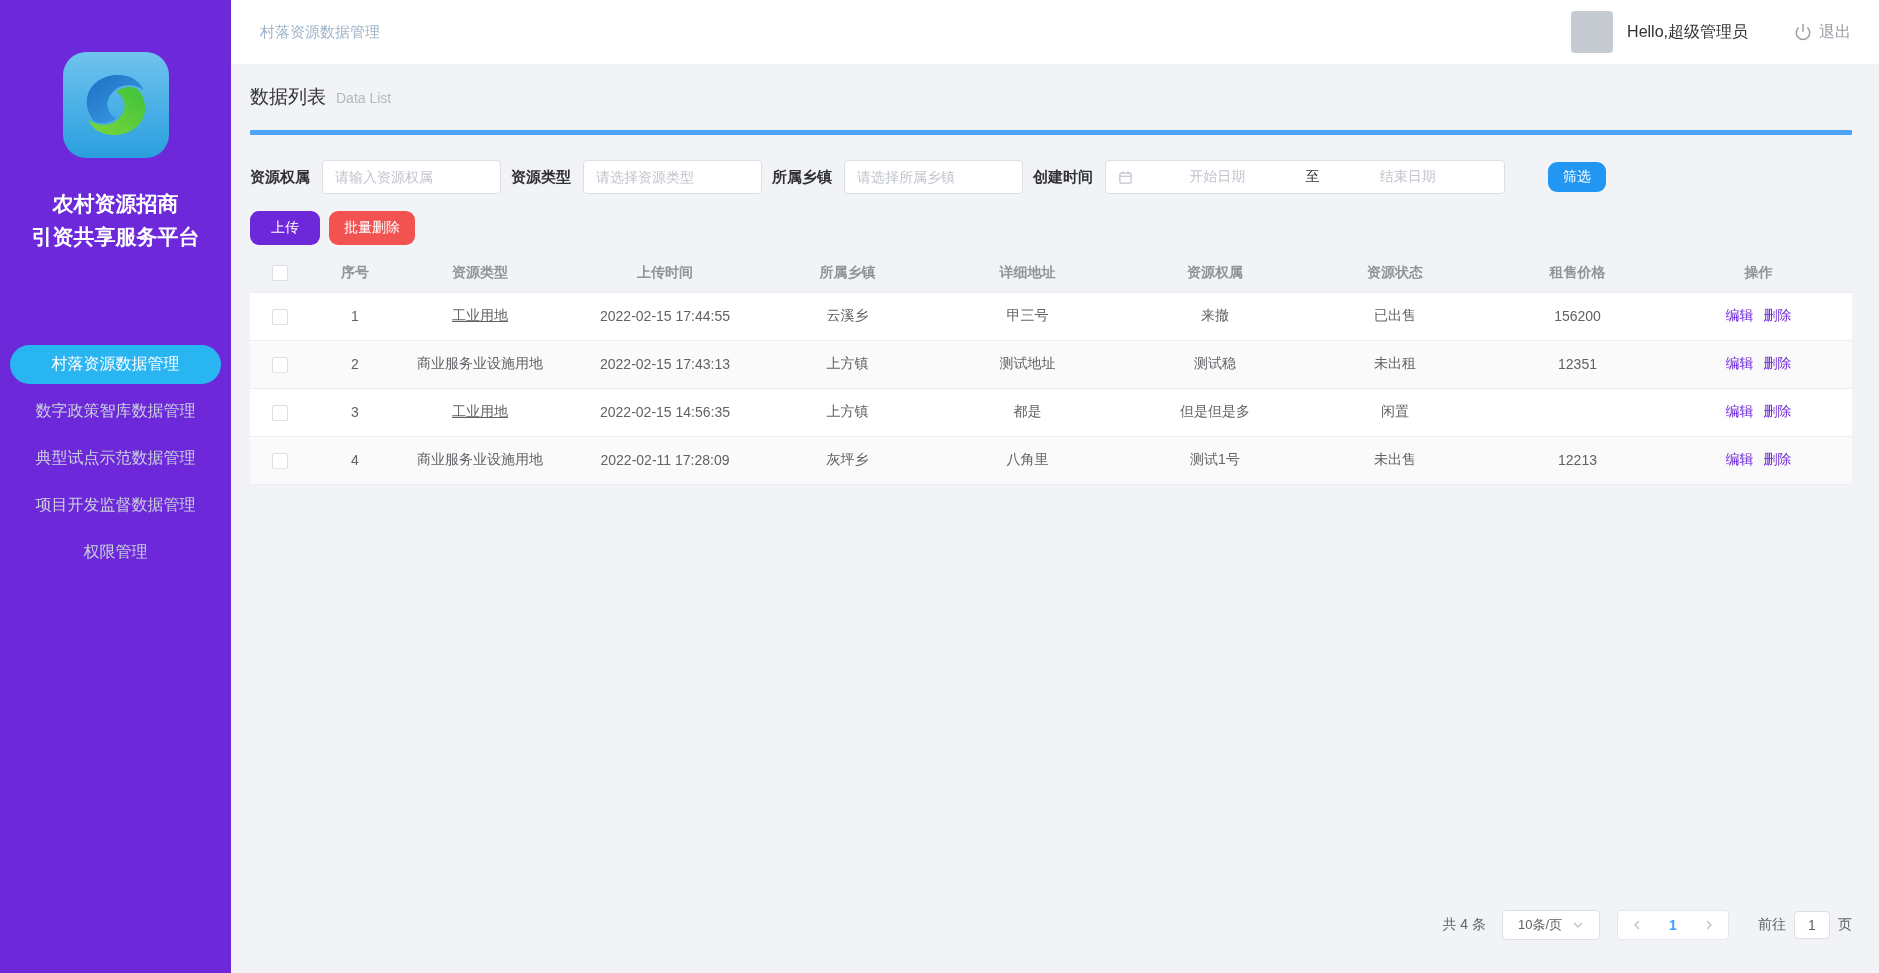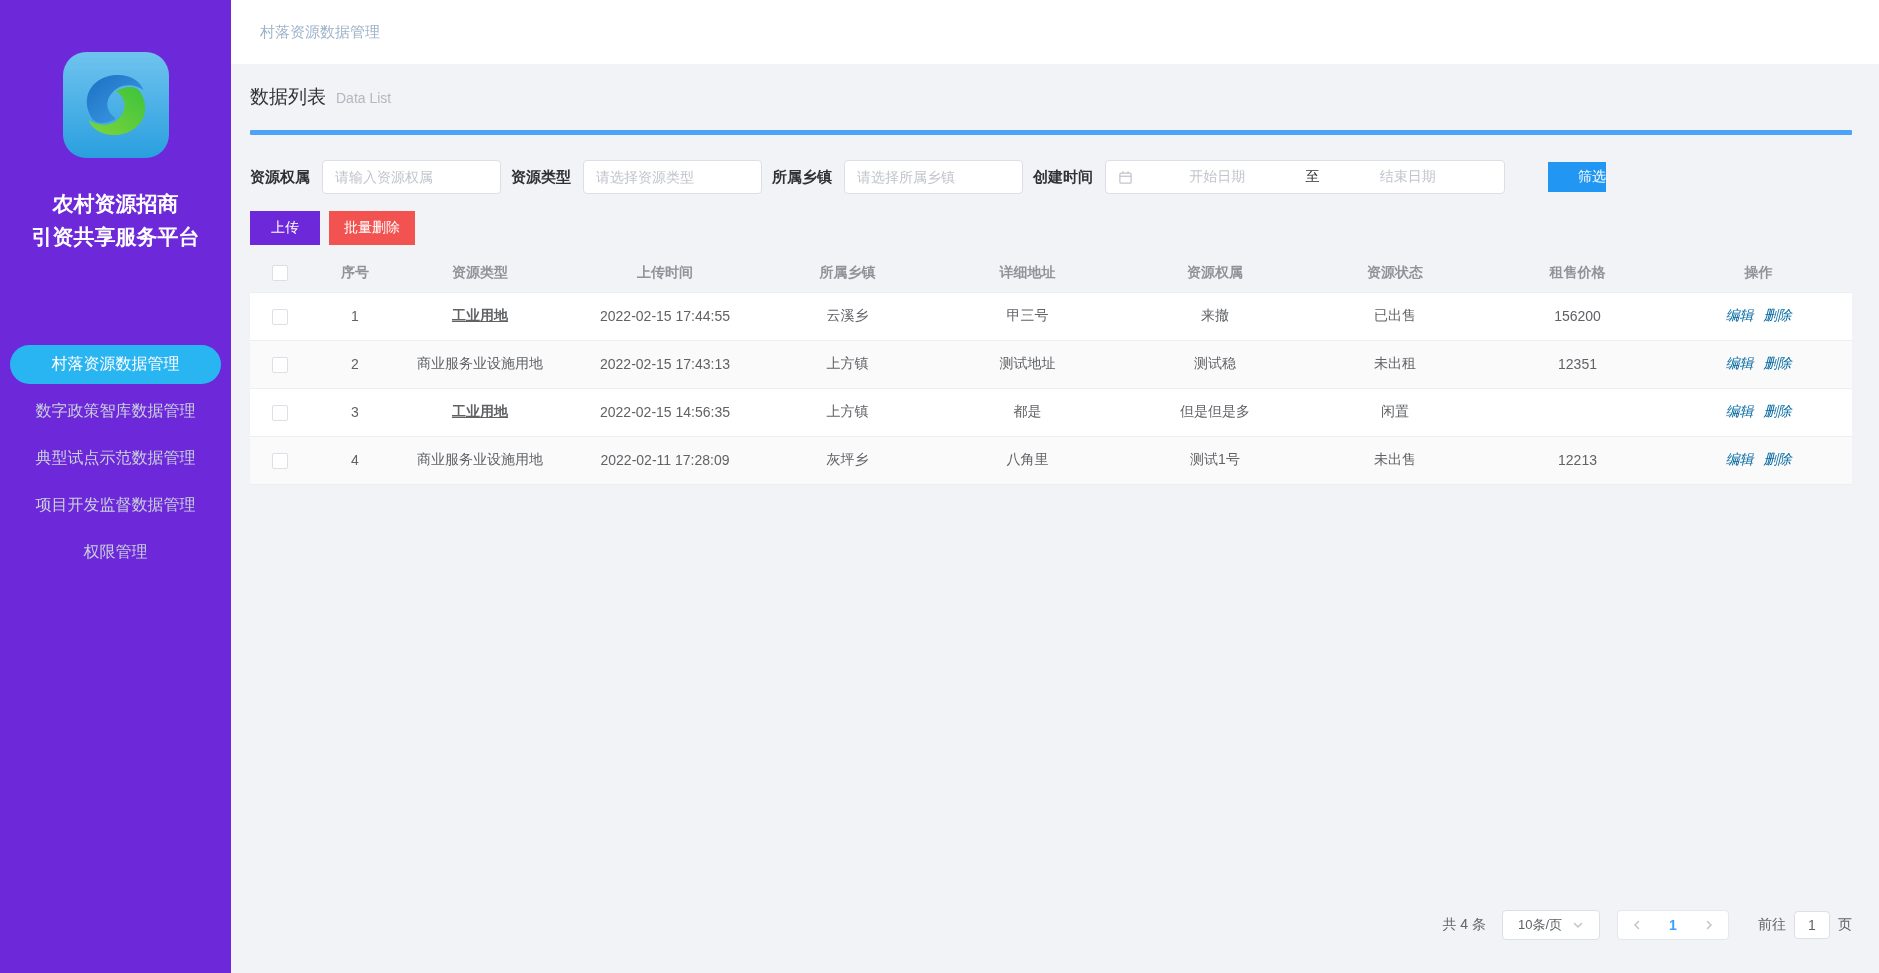--- a/index.html
+++ b/index.html
@@ -37,37 +37,37 @@
   .filter-group { display:flex; align-items:center; margin-right:10px; }
   .filter-label { font-weight:bold; font-size:15px; color:#303133; margin-right:12px; white-space:nowrap; }
   .filter-input { width:179px; height:34px; border:1px solid #dcdfe6; border-radius:4px; background:#fff;
     padding:0 12px; font-size:14px; color:#606266; outline:none; font-family:inherit; }
   .filter-input::placeholder { color:#c0c4cc; }
   .date-range { width:400px; height:34px; border:1px solid #dcdfe6; border-radius:4px; background:#fff;
     display:flex; align-items:center; padding:0 12px; }
   .date-range svg { width:15px; height:15px; flex-shrink:0; }
   .date-part { flex:1; text-align:center; font-size:14px; color:#c0c4cc; }
   .date-sep { font-size:14px; color:#303133; padding:0 4px; }
-  .btn { border:none; border-radius:0; color:#fff; font-size:14px; cursor:pointer; font-family:inherit;text-align:right; }
+  .btn { border:none; border-radius:9px; color:#fff; font-size:14px; cursor:pointer; font-family:inherit; }
   .btn-filter { margin-left:33px; width:58px; height:30px; background:#2196f3; }
   
   .actions-row { margin-top:17px; display:flex; gap:9px; }
   .btn-upload { height:34px; padding:0 21px; background:#6d28d9; }
   .btn-batch-delete { height:34px; padding:0 15px; background:#f25350; }
   
   table { margin-top:9px; width:100%; border-collapse:collapse; table-layout:fixed; }
   thead th { height:38px; font-size:14px; color:#909399; font-weight:bold; text-align:center;
     border-bottom:1px solid #ebeef5; }
   tbody td { height:48px; font-size:14px; color:#606266; text-align:center; border-bottom:1px solid #ebeef5;
     background:#fff; overflow:hidden; white-space:nowrap; }
   tbody tr:nth-child(even) td { background:#fafafa; }
   .checkbox { display:inline-block; width:16px; height:16px; border:1px solid #dcdfe6; border-radius:2px;
     background:#fff; vertical-align:middle; cursor:pointer; }
-  .cell-link { color:#0369a1; cursor:pointer; margin:0 5px; text-decoration:none;font-style:italic; }
-  .u { text-decoration:underline;font-weight:bold; }
+  .cell-link { color:#6d28d9; cursor:pointer; margin:0 5px; text-decoration:none; }
+  .u { text-decoration:underline; }
   
   .pagination { margin-top:auto; margin-bottom:33px; display:flex; justify-content:flex-end; align-items:center;
     font-size:14px; color:#606266; }
   .page-total { margin-right:16px; }
   .page-size { width:98px; height:30px; border:1px solid #dcdfe6; border-radius:4px; background:#fff;
     display:flex; align-items:center; justify-content:center; gap:10px; font-size:13px; color:#606266; cursor:pointer; }
   .pager { margin-left:17px; width:112px; height:30px; border:1px solid #e4e7ed; border-radius:4px; background:#fff;
     display:flex; align-items:center; justify-content:space-between; padding:0 13px; }
   .pager-num { color:#409eff; font-weight:bold; cursor:pointer; }
   .pager svg, .page-size svg { width:12px; height:12px; }
@@ -111,20 +111,31 @@
       <div class="menu-item">典型试点示范数据管理</div>
       <div class="menu-item">项目开发监督数据管理</div>
       <div class="menu-item">权限管理</div>
     </nav>
 </aside>
 
 <div class="main">
 
   <header class="topbar">
     <span class="breadcrumb">村落资源数据管理</span>
+    <div class="topbar-right">
+      <span class="avatar"></span>
+      <span class="greeting">Hello,超级管理员</span>
+      <span class="logout">
+        <svg viewBox="0 0 24 24" fill="none" stroke="currentColor" stroke-width="2" stroke-linecap="round">
+          <path d="M18.4 6.6a9 9 0 1 1-12.8 0"></path>
+            <line x1="12" y1="2" x2="12" y2="11"></line>
+        </svg>
+        <span>退出</span>
+      </span>
+    </div>
   </header>
 
   <div class="content">
 
     <div class="page-title-row">
       <span class="page-title">数据列表</span>
       <span class="page-subtitle">Data List</span>
     </div>
     <div class="divider"></div>
 

